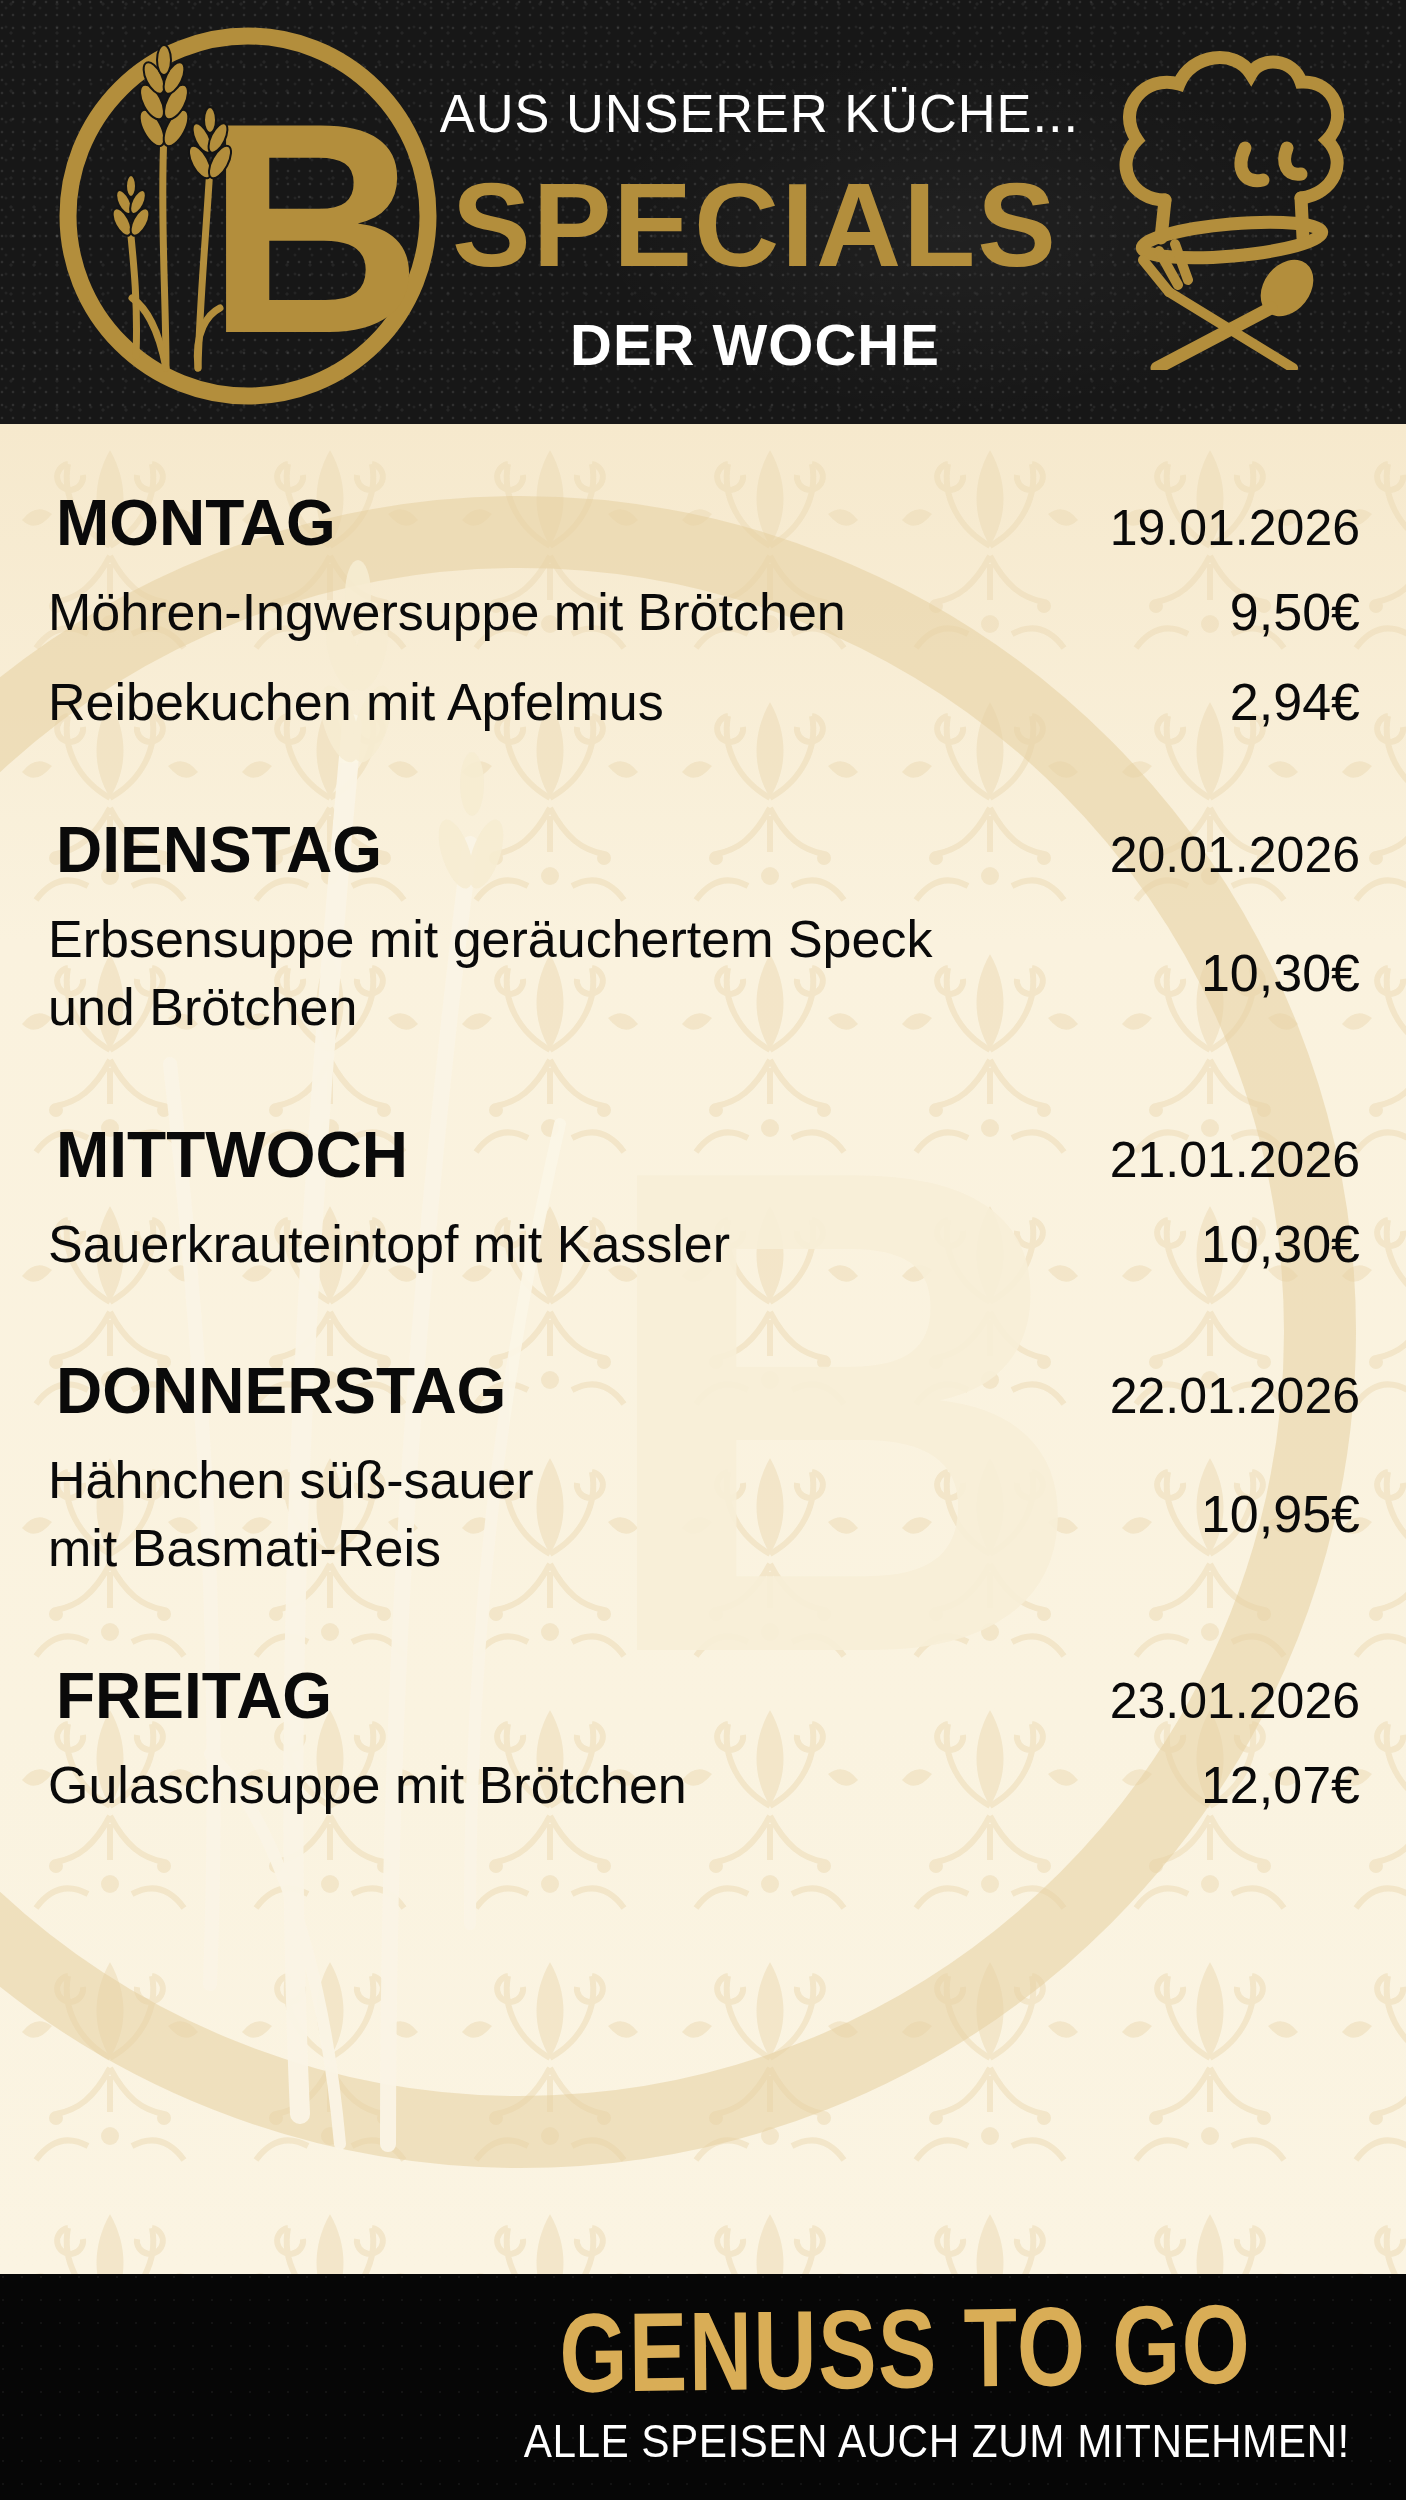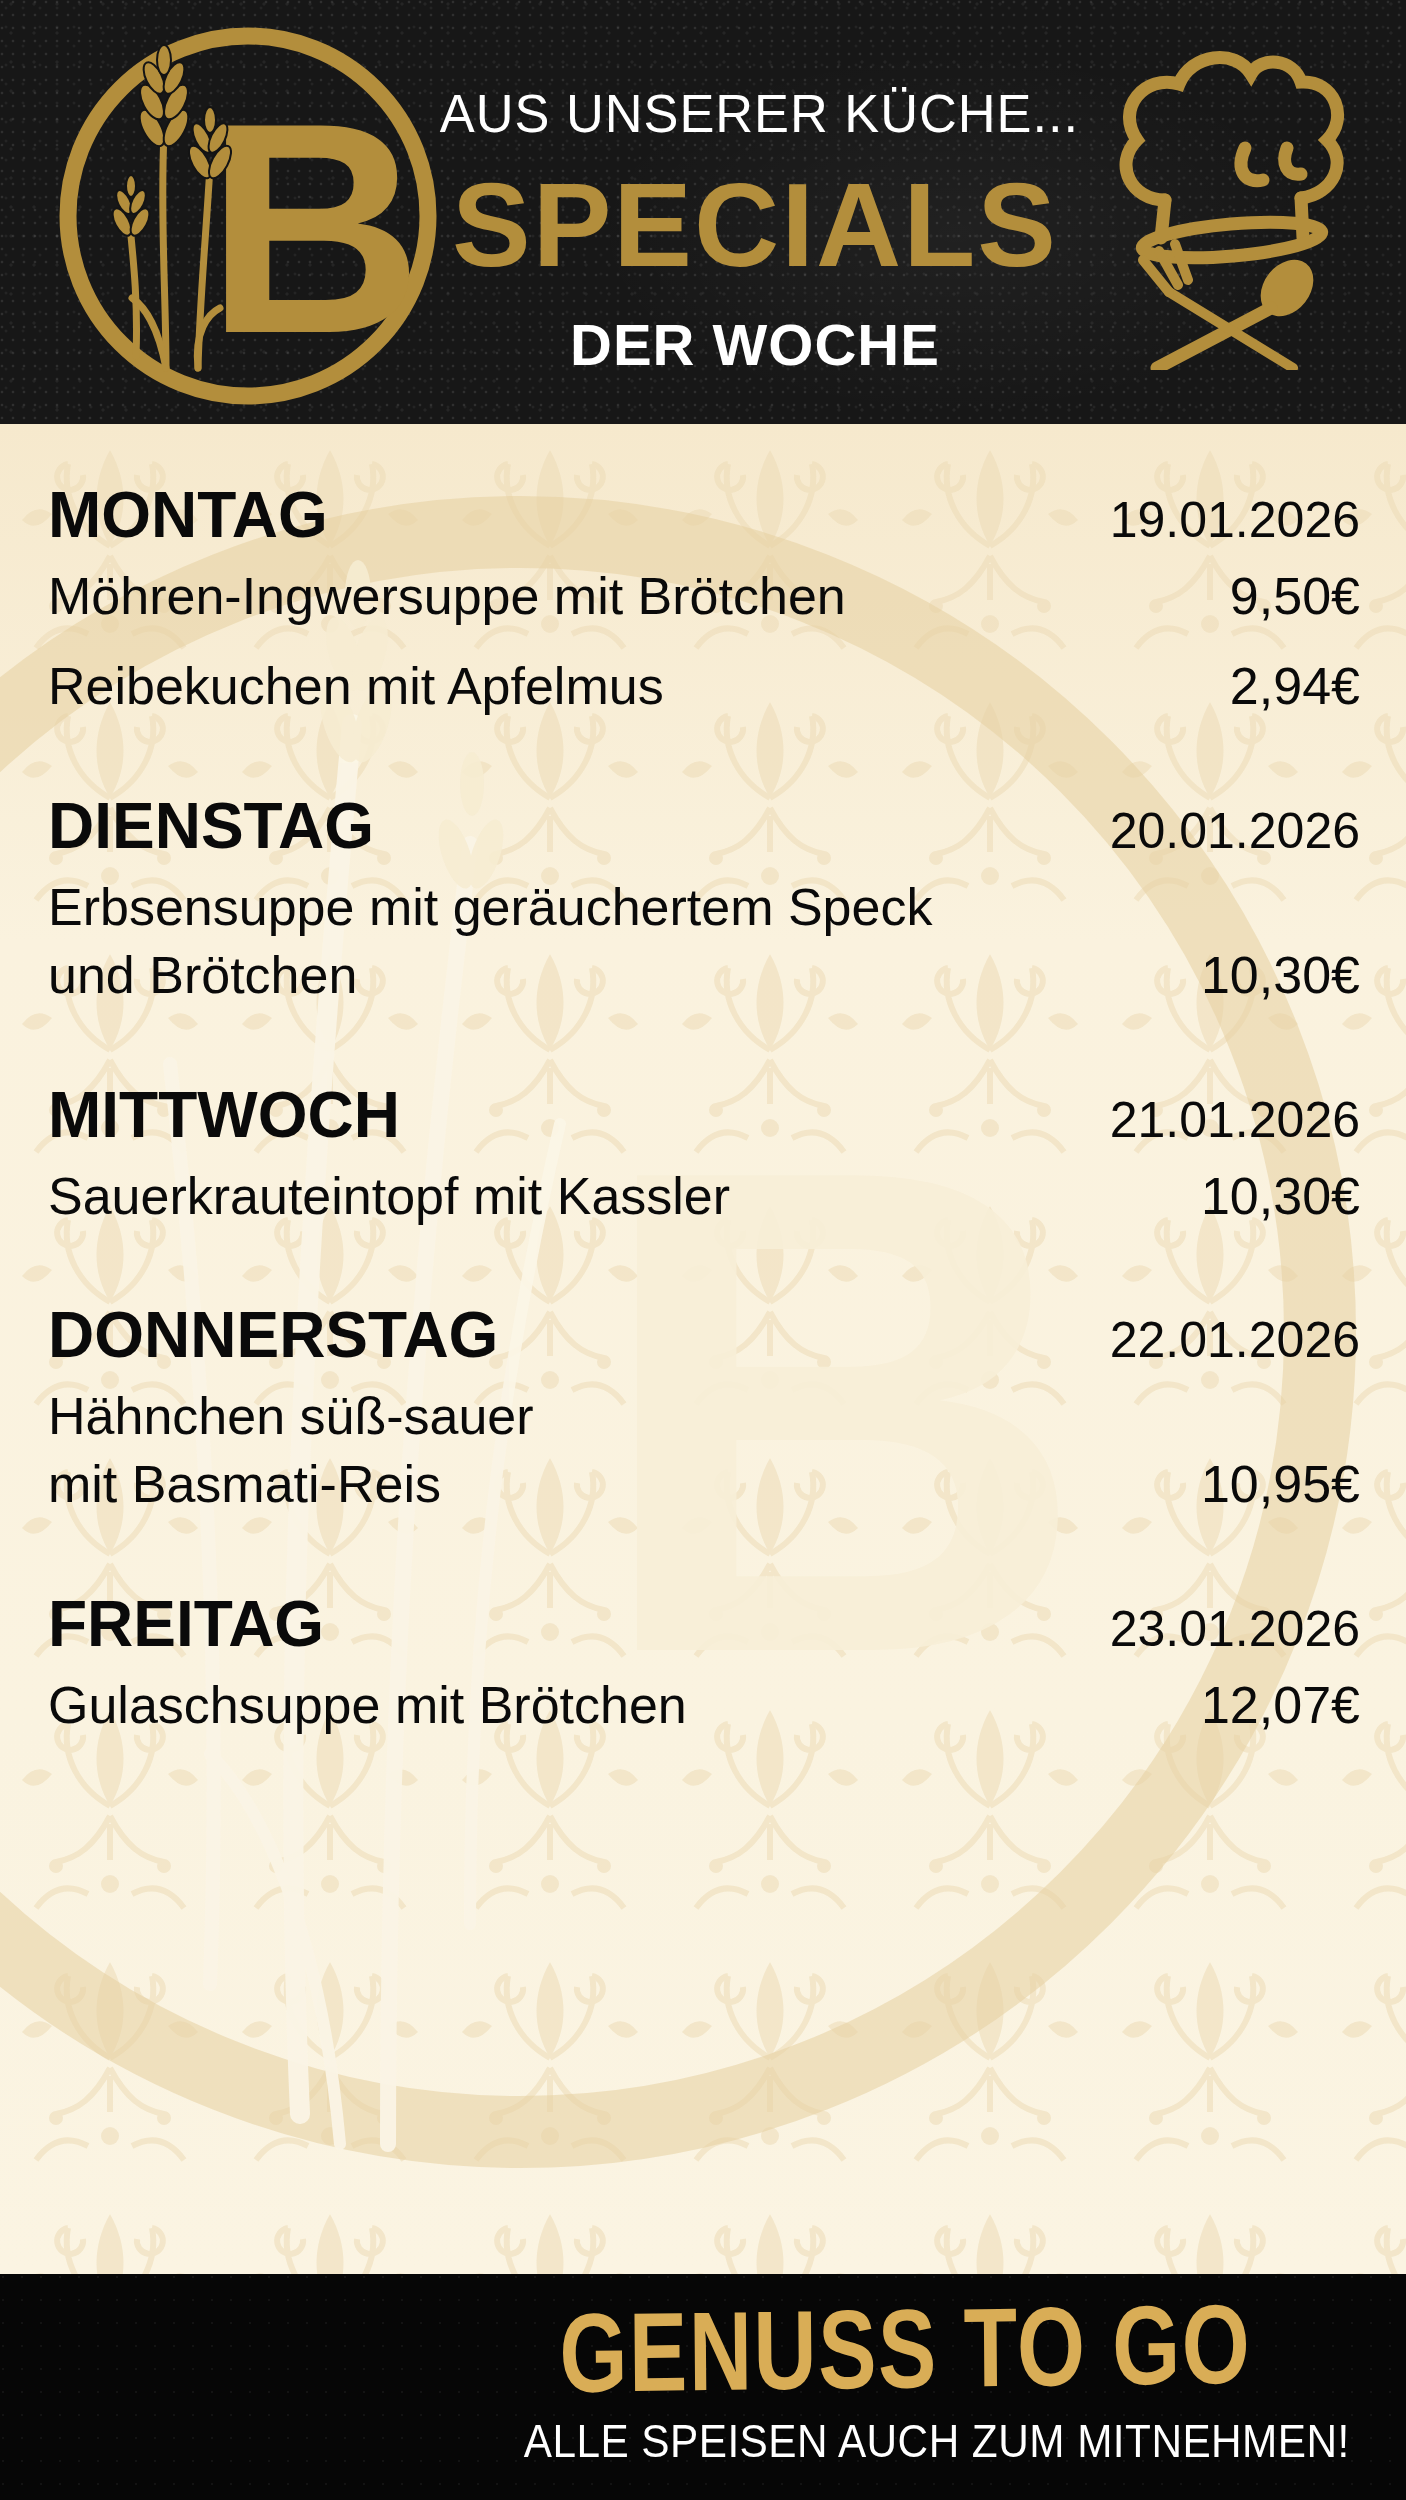--- a/index.html
+++ b/index.html
@@ -39,23 +39,23 @@
 
   
   .body {
     position:absolute; top:424px; left:0; width:1406px; height:1850px;
     background:linear-gradient(#f6e9cd, #faf2de 28%, #faf3e0 70%, #fbf4e2);
   }
   .bg-deco { position:absolute; top:0; left:0; width:1406px; height:1850px; }
   .menu { position:relative; padding:56px 46px 0 48px; color:#0a0a0a; }
   .day { margin-bottom:70px; }
   .day-row { display:flex; justify-content:space-between; align-items:baseline; margin-bottom:10px; }
-  .day-name { margin:0; font-size:64px; line-height:1.12; font-weight:bold; letter-spacing:0; }
+  .day-name { margin:8px; font-size:64px; line-height:1.12; font-weight:bold; letter-spacing:0; }
   .day-date { font-size:50px; line-height:1.12; font-weight:normal; }
-  .item { display:flex; justify-content:space-between; align-items:flex-end; margin-bottom:22px;gap:23px; }
+  .item { display:flex; justify-content:space-between; align-items:center; margin-bottom:22px;gap:23px; }
   .item-lines { font-size:52px; line-height:1.32; font-weight:400; }
   .item-price { font-size:52px; line-height:1.32; font-weight:400; white-space:nowrap; }
 
   
   .footer {
     position:absolute; top:2274px; left:0; width:1406px; height:226px;
     background-color:#060606; text-align:right; overflow:hidden;
     background-image:
       radial-gradient(circle at 3px 3px, rgba(255,255,255,.05) 1px, transparent 1.6px);
     background-size:19px 23px;

